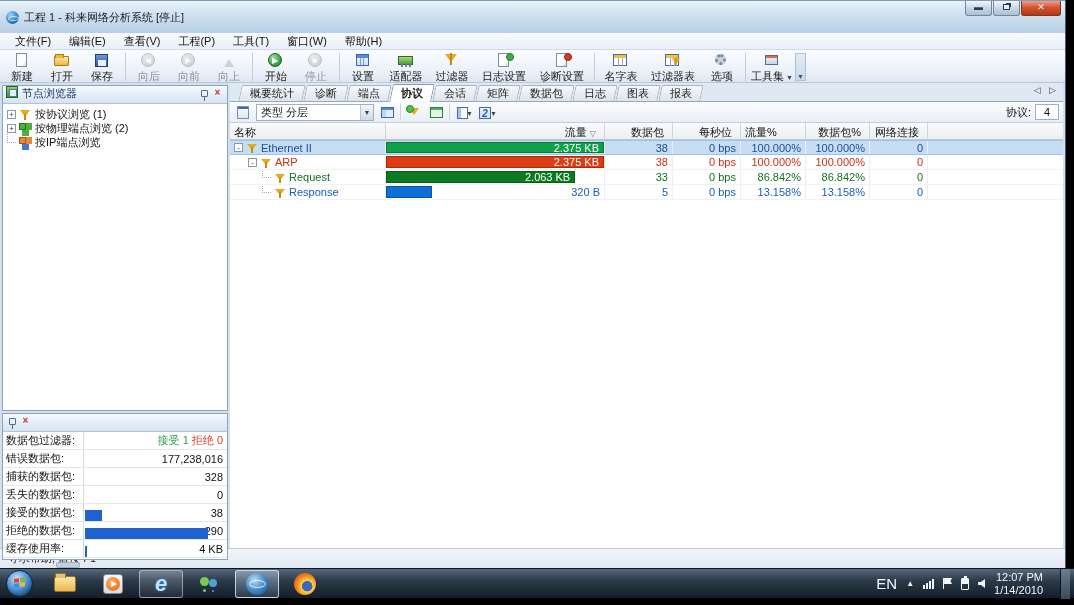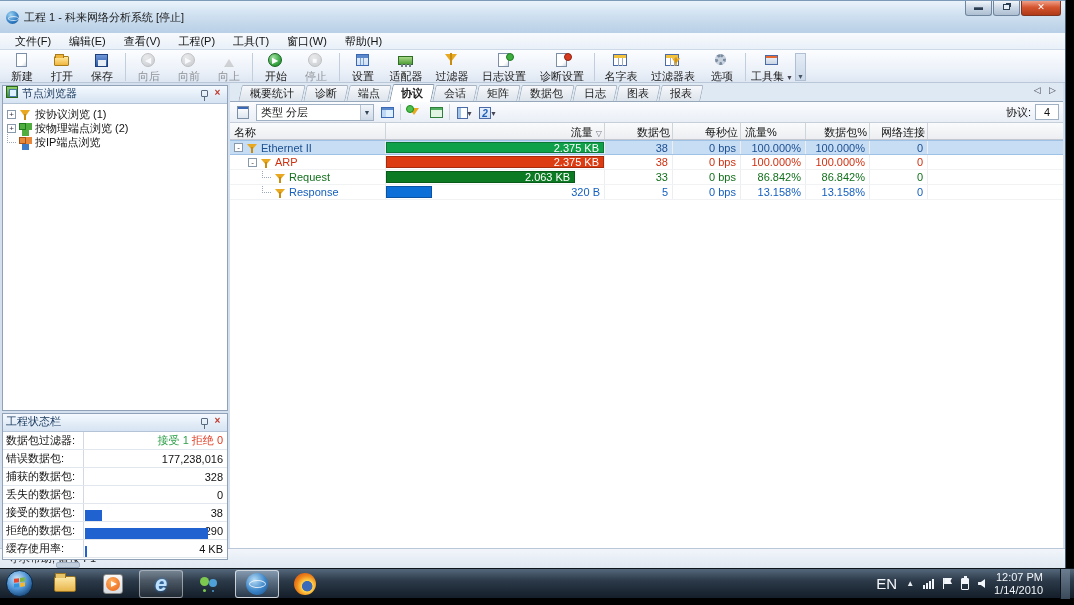--- a/index.html
+++ b/index.html
@@ -104,21 +104,21 @@
   .ic-funnel2 { position:absolute; left:3px; top:3px; border-left:5px solid transparent; border-right:5px solid transparent; border-top:7px solid #e8a820; }
   .ic-funnel2::after { content:""; position:absolute; left:-8px; top:-10px; width:6px; height:6px; border-radius:50%; background:#4fc04f; border:1px solid #1d8a1d; }
   .ic-export { position:absolute; left:2px; top:2px; width:13px; height:11px; border:1px solid #2f7e3a; background:#e2f4e2; box-shadow:inset 0 2px 0 #4fae5f; }
   .ic-cols { position:absolute; left:2px; top:2px; width:11px; height:12px; border:1px solid #4a6aa8; background:#fff; box-shadow:inset 3px 0 0 #9fc4ec; }
   .ic-two { position:absolute; left:2px; top:2px; width:12px; height:12px; background:linear-gradient(#eaf2fc,#cfe0f4); border:1px solid #4a6aa8; color:#1d60b8; font-size:10px; font-weight:bold; text-align:center; line-height:12px; }
   #proto-counter { margin-left:auto; display:flex; align-items:center; gap:4px; color:#111; }
   #proto-counter .pc-box { width:24px; height:16px; background:#fff; border:1px solid #9fb0c4; text-align:center; line-height:15px; }
 
   #grid { flex:1; background:#fff; overflow:hidden; }
   .ghead { display:flex; height:17px; background:linear-gradient(#fafbfc,#eceef1); border-bottom:1px solid #c4c8ce; color:#111; }
-  .gh { border-right:1px solid #d0d4da; padding:2px 2px 0 4px; }
+  .gh { border-right:1px solid #d0d4da; padding:2px 8px 0 4px; }
   .gcol0{width:156px;} .gcol1{width:219px; text-align:right;} .gcol2{width:68px; text-align:right;} .gcol3{width:68px; text-align:right;} .gcol4{width:65px; text-align:left;} .gcol5{width:64px; text-align:right;} .gcol6{width:58px; text-align:right;}
   .sort-g { color:#778; font-size:8px; }
   .trow { display:flex; height:15px; align-items:center; border-bottom:1px solid #f0f2f4; }
   .trow.sel { background:#c6ddf4; border-top:1px solid #9ec2e6; border-bottom:1px solid #9ec2e6; }
   .tc { padding:0 4px; border-right:1px solid #eceef1; height:100%; display:flex; align-items:center; }
   .tc.num { justify-content:flex-end; }
   .name-cell { white-space:nowrap; overflow:hidden; }
   .bar-cell { position:relative; padding:0; }
   .tbar { position:absolute; left:0; top:1px; bottom:1px; display:flex; align-items:center; justify-content:flex-end; color:#fff; padding-right:4px; border:1px solid rgba(0,0,0,.25);padding-left:40px; }
   .bar-out-val { position:absolute; right:4px; top:0; bottom:0; display:flex; align-items:center; }
@@ -328,21 +328,20 @@
           <div class="tree-row">
             <span class="tree-conn"></span>
             <span class="t-ico t-nodes orange"></span>
             <span>按IP端点浏览</span>
           </div>
         </div>
       </div>
 
       <div class="panel" id="status-panel">
         <div class="panel-head">
-          <span class="ph-title">工程状态栏</span>
           <span class="ph-btn"><span class="pin-ico"></span></span>
           <span class="ph-btn" style="color:#c0392b;font-weight:bold;">×</span>
         </div>
         <div class="sp-row">
           <span class="sp-label">数据包过滤器:</span>
           <span class="sp-val">
             <span class="ok-txt">接受</span>
             <span class="ok-txt">1</span>
             <span class="bad-txt">拒绝</span>
             <span class="bad-txt">0</span>

